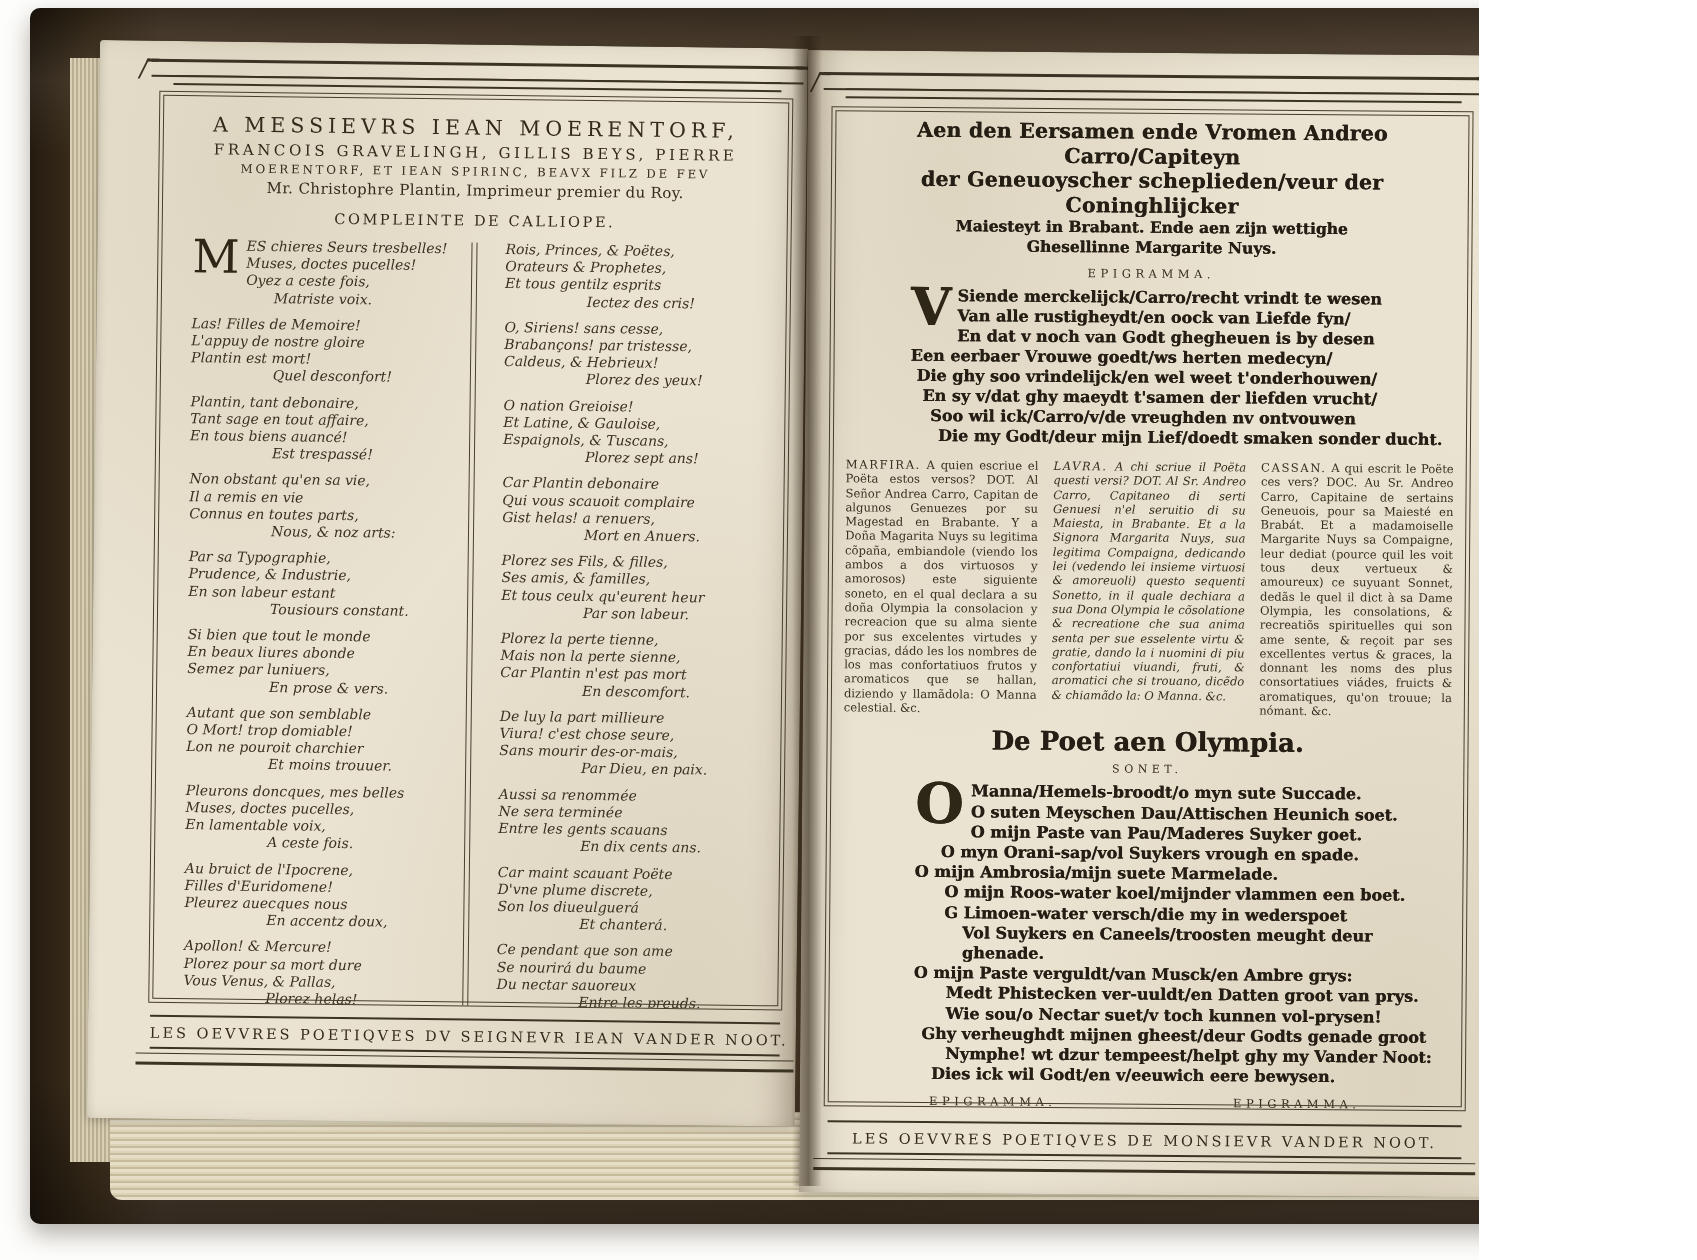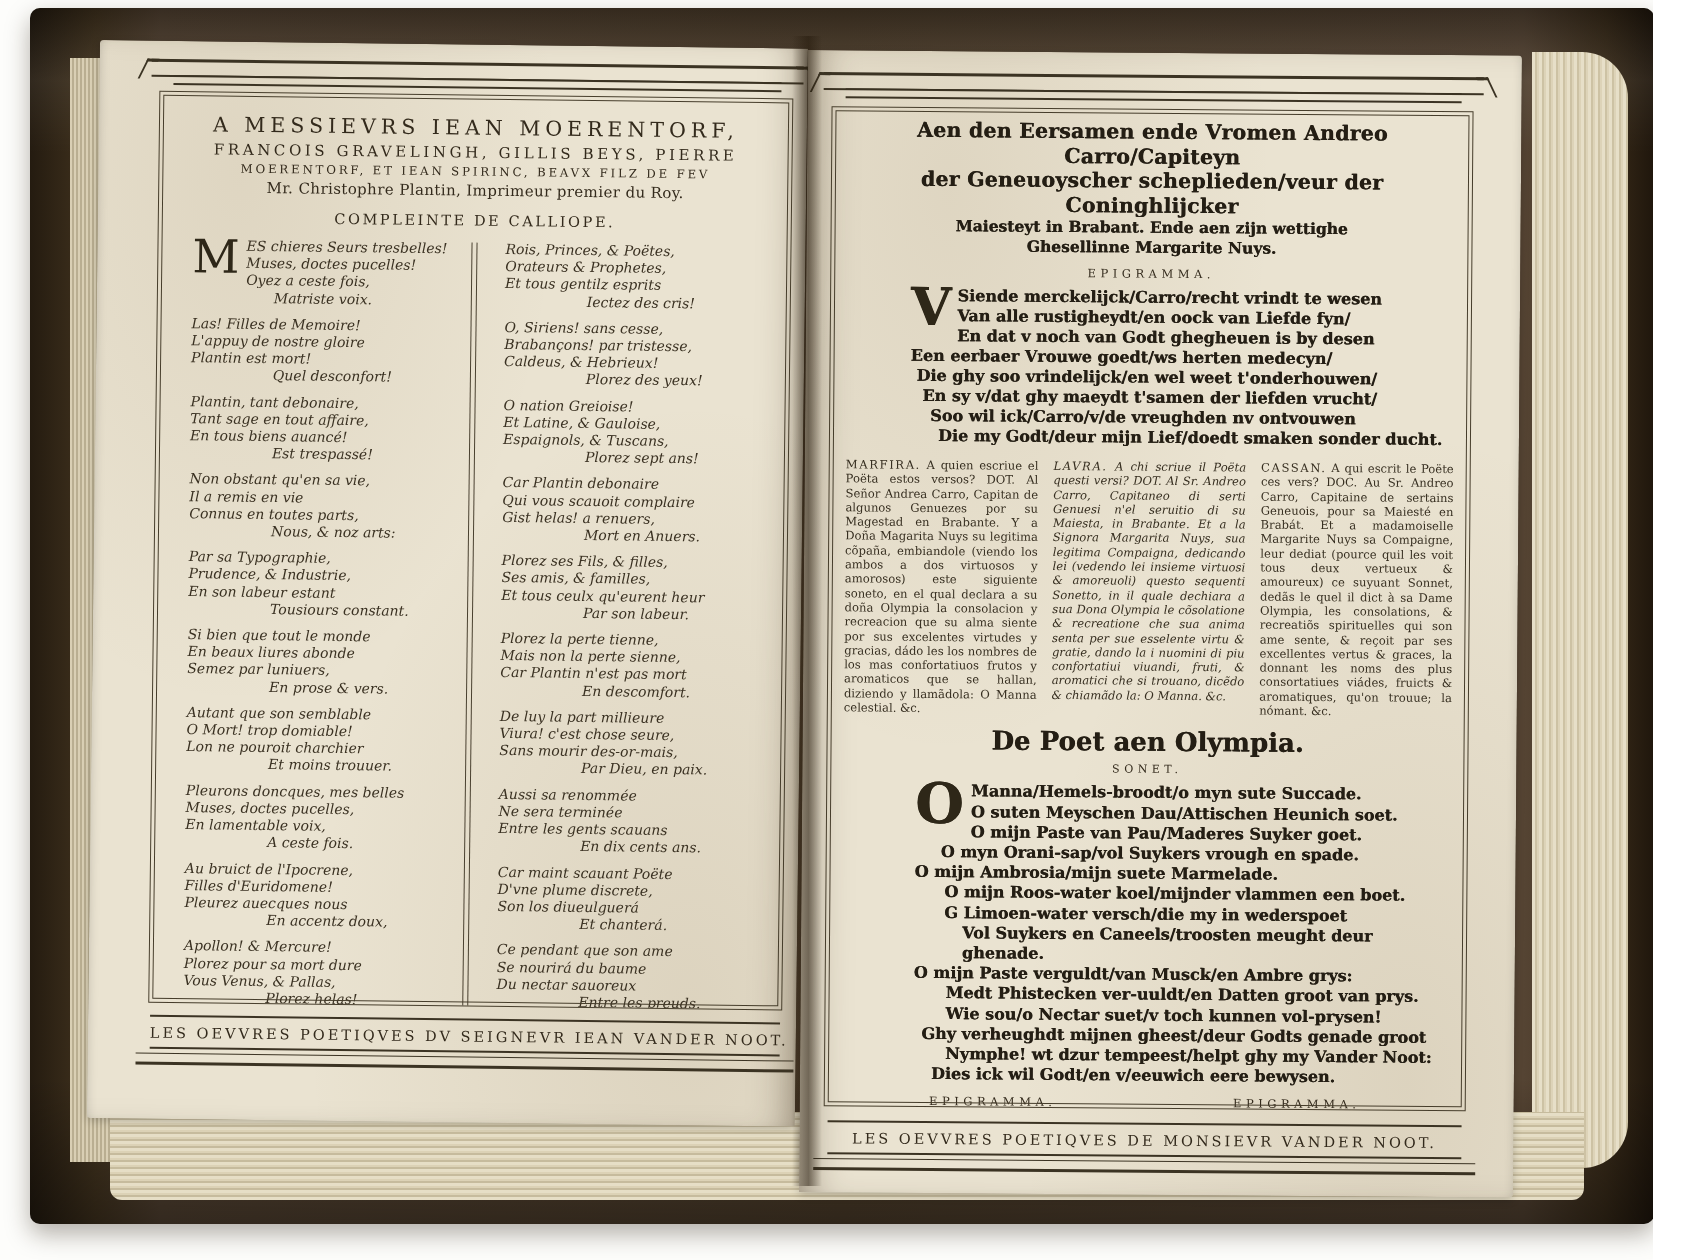--- a/index.html
+++ b/index.html
@@ -1,17 +1,17 @@
 <!DOCTYPE html>
 <html><head>
 <meta charset="utf-8">
 <title>Antique book spread</title>
 <style>
   html,body{margin:0;padding:0;background:#ffffff;}
-  .photo{position:relative;width:1653px;height:1260px;background:#fdfdfb;overflow:hidden;
+  .photo{position:relative;width:1479px;height:1260px;background:#fdfdfb;overflow:hidden;
          font-family:"DejaVu Serif","Liberation Serif",serif;color:#332a1c;}
   
   .book{position:absolute;left:30px;top:8px;width:1624px;height:1216px;border-radius:10px;
         background:linear-gradient(90deg,#241b10,#43341f 4%,#554433 8%,#4e3e2b 50%,#554433 92%,#3a2c1a 97%,#1f160c);
         box-shadow:0 10px 24px rgba(40,30,15,.35);}
   .book:before{content:"";position:absolute;inset:0;border-radius:10px;
         background:linear-gradient(180deg,rgba(0,0,0,.35),rgba(255,255,255,.06) 6%,rgba(0,0,0,0) 12%,rgba(0,0,0,0) 88%,rgba(0,0,0,.4));}
   .edge{position:absolute;}
   .edge-right{top:44px;right:26px;width:96px;height:1116px;border-radius:0 46px 46px 0;
         background:repeating-linear-gradient(90deg,#e7dfc8 0 3px,#cdc2a4 3px 5px,#ddd3b8 5px 7px);}

